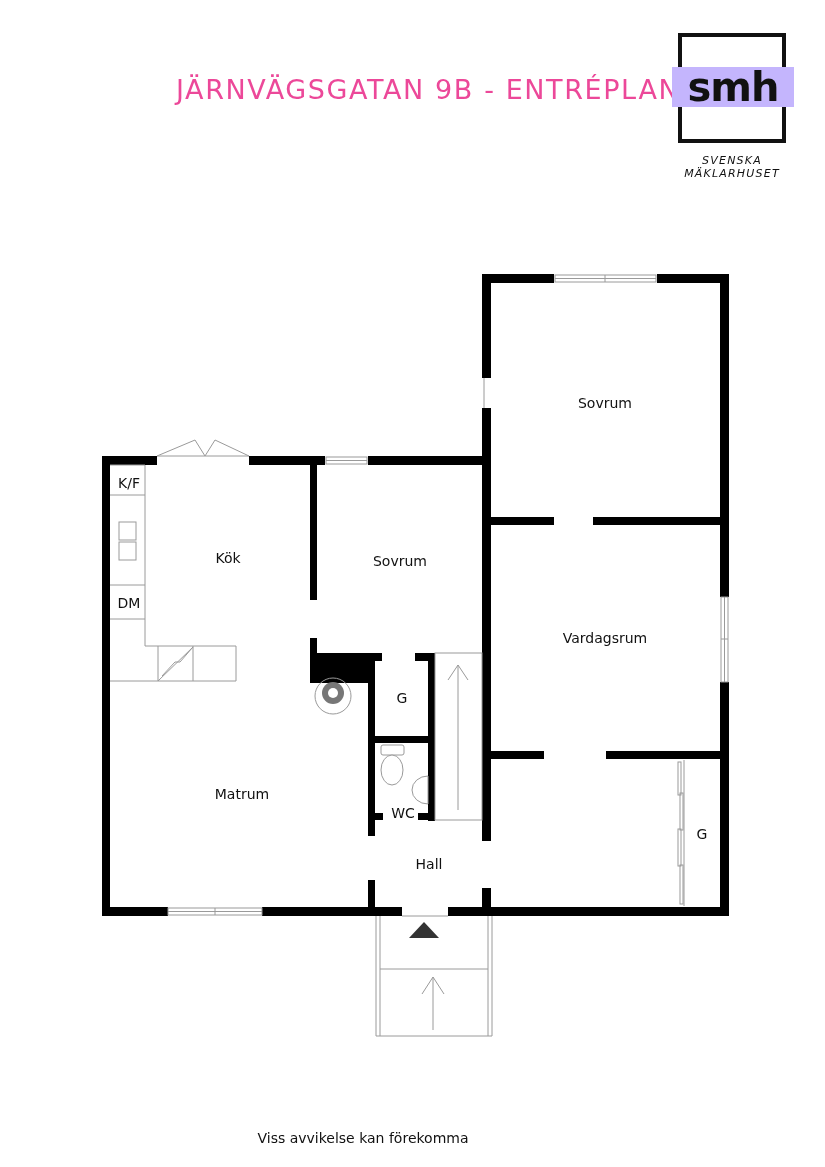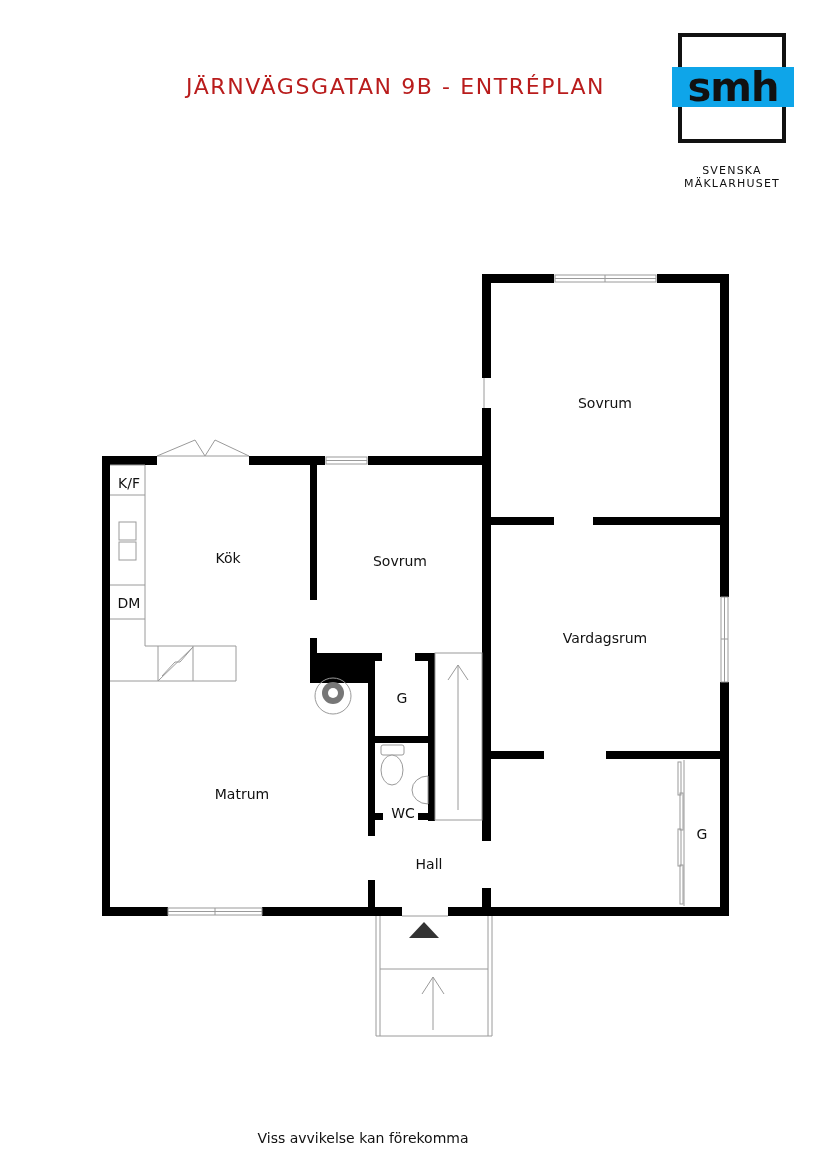--- a/index.html
+++ b/index.html
@@ -1,21 +1,21 @@
 <!DOCTYPE html>
 <html><head>
 <meta charset="utf-8">
 <style>
   html, body { margin: 0; padding: 0; background: #ffffff; }
   body { width: 825px; height: 1167px; position: relative; overflow: hidden; font-family: "DejaVu Sans", sans-serif; }
-  .title { position: absolute; left: 186px; top: 74px; font-size: 22px; letter-spacing: 1.6px; color: #b91c1c; font-weight: normal; white-space: nowrap; }
+  .title { position: absolute; left: 176px; top: 74px; font-size: 27px; letter-spacing: 1.6px; color: #ec4899; font-weight: normal; white-space: nowrap; }
   .logo { position: absolute; left: 678px; top: 33px; width: 108px; height: 110px; }
   .logo-box { position: absolute; left: 0; top: 0; width: 100px; height: 102px; border: 4px solid #111; }
-  .logo-text { position: absolute; left: -6px; top: 34px; width: 118px; background: #0ea5e9; text-align: center; font-size: 40px; font-weight: bold; line-height: 40px; color: #111; letter-spacing: -1px; padding: 0 2px; }
-  .logo-sub { position: absolute; left: 670px; top: 164px; width: 124px; text-align: center; font-size: 11px; line-height: 13px; letter-spacing: 1.2px; color: #111; }
+  .logo-text { position: absolute; left: -6px; top: 34px; width: 118px; background: #c4b5fd; text-align: center; font-size: 40px; font-weight: bold; line-height: 40px; color: #111; letter-spacing: -1px; padding: 0 2px; }
+  .logo-sub { position: absolute; left: 670px; top: 154px; width: 124px; text-align: center; font-size: 11px; line-height: 13px; letter-spacing: 1.2px; color: #111; font-style: italic; }
   .plan { position: absolute; left: 0; top: 0; }
   .room-label { font-family: "DejaVu Sans", sans-serif; font-size: 14px; fill: #111; }
   .footer { position: absolute; left: 0; width: 726px; top: 1130px; text-align: center; font-size: 14px; color: #111; }
 </style>
 </head>
 <body>
 
 <div class="title">JÄRNVÄGSGATAN 9B - ENTRÉPLAN</div>
 
 <div class="logo">

